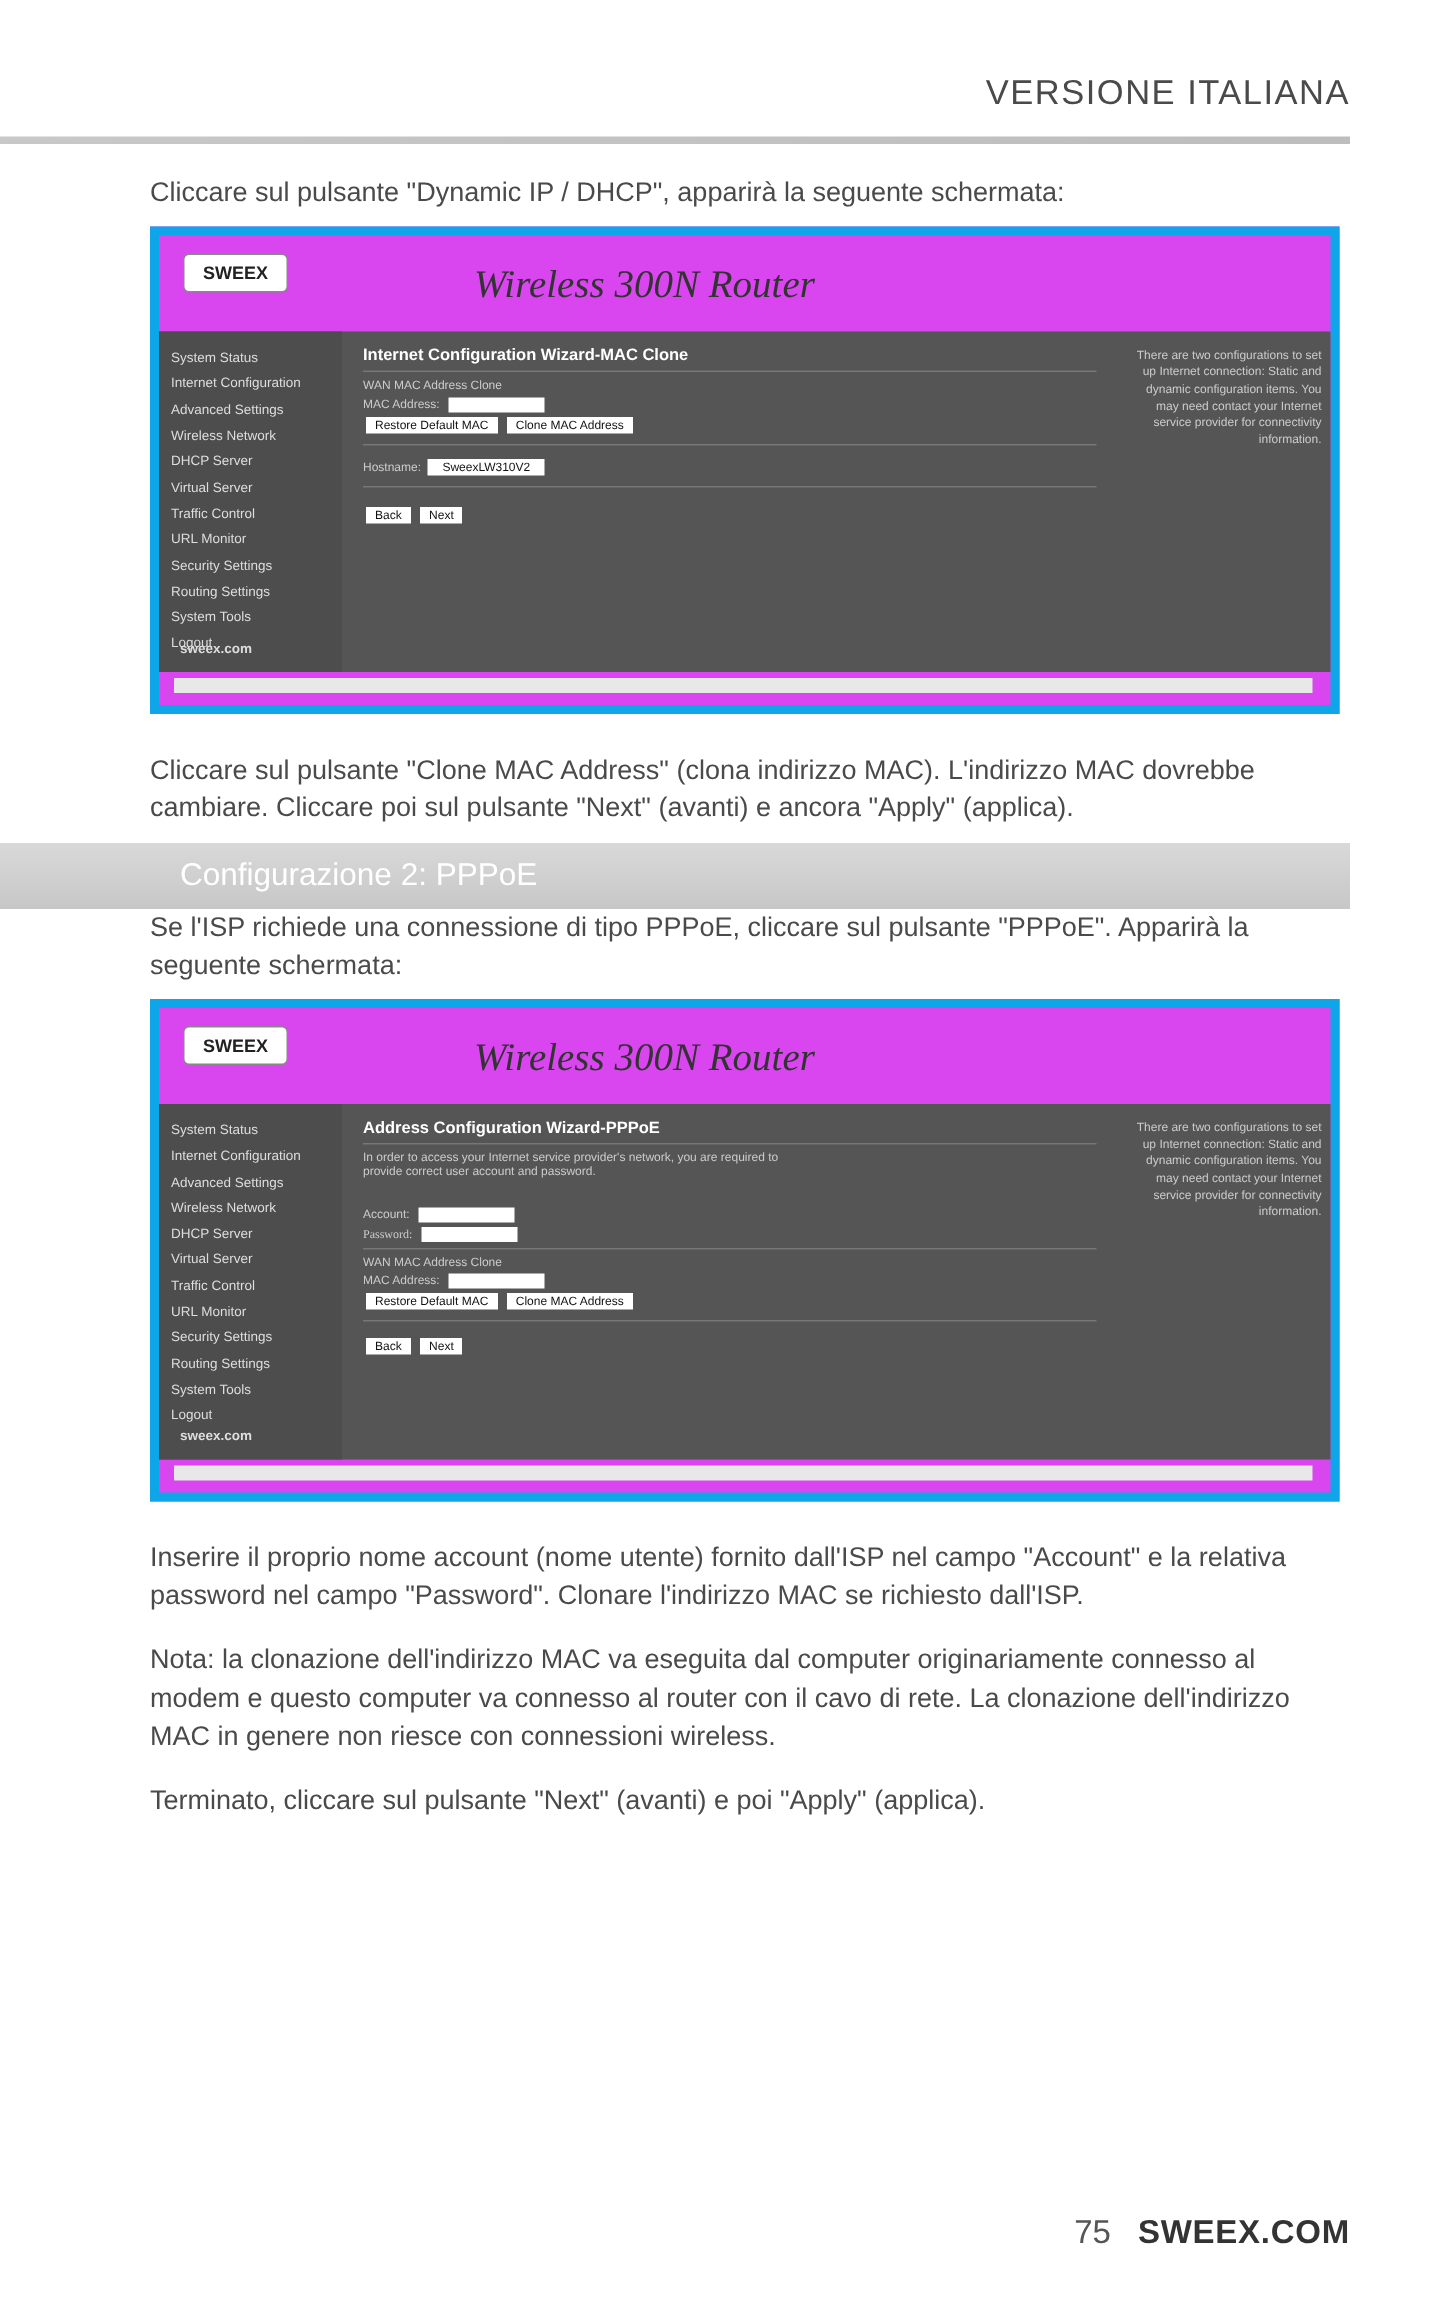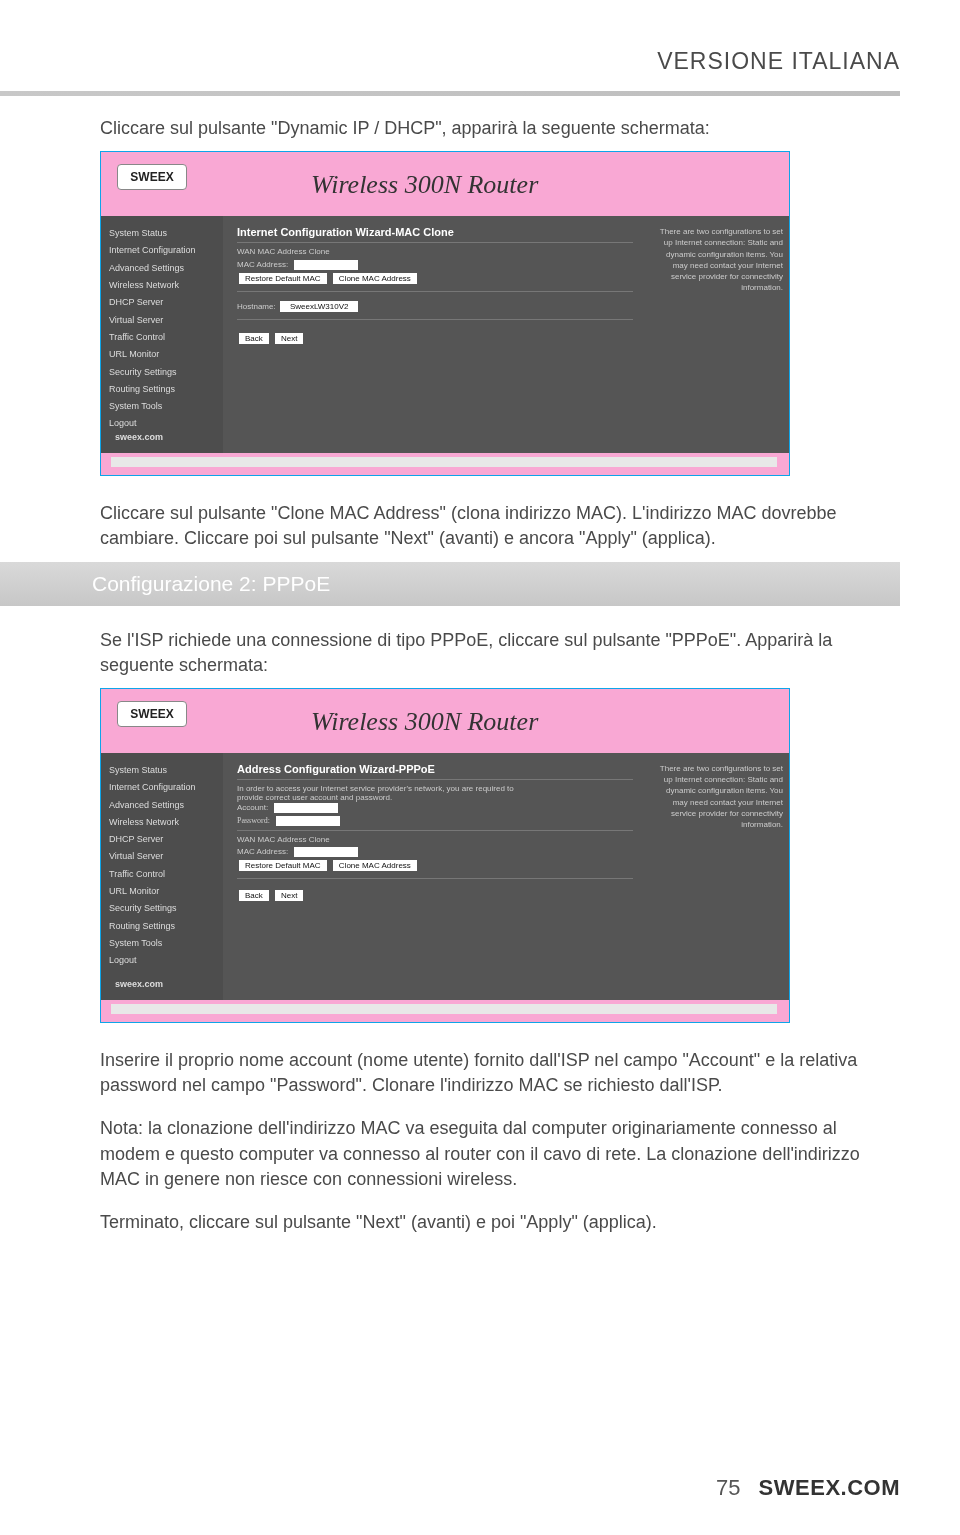--- a/index.html
+++ b/index.html
@@ -30,23 +30,23 @@
     margin-bottom:20px;
   }
   .body-text {
     font-size:18px;
     line-height:1.4;
     margin-bottom:10px;
     color:#4a4a4a;
     font-weight:300;
   }
   .screenshot {
-    width:690px; height:325px;
-    background:#f9a8d4;
-    border:1px solid #0ea5e9;
+    width:793px; height:325px;
+    background:#d946ef;
+    border:6px solid #0ea5e9;
     margin:8px 0 25px 0;
     position:relative;
     font-size:10px;
     color:#ddd;
   }
   .sc-logo {
     position:absolute; top:12px; left:16px;
     width:70px; height:26px;
     background:#fff; border:1px solid #888; border-radius:4px;
     color:#222; font-weight:bold; font-size:12px;
@@ -92,22 +92,21 @@
     padding:10px 6px; font-size:8px; color:#ccc;
     text-align:right; line-height:1.4;
   }
   .sc-scroll {
     position:absolute; bottom:8px; left:10px; right:12px; height:10px;
     background:#e8e8e8;
   }
   .section-band {
     background:linear-gradient(to bottom,#d9d9d9,#c7c7c7);
     margin-left:-100px;
-    padding:10px 0 10px 92px;
-    margin-bottom:22px;
+    padding:10px 0 10px 120px;
   }
   .section-band .label {
     font-size:21px; color:#fff; font-weight:400;
   }
   .footer {
     position:absolute; bottom:34px; left:0; right:0;
     display:flex; align-items:center; justify-content:flex-end;
     padding-right:60px;
     gap:18px;
   }
@@ -194,21 +193,21 @@
         <div>Security Settings</div>
         <div>Routing Settings</div>
         <div>System Tools</div>
         <div>Logout</div>
         <div class="footer">sweex.com</div>
       </div>
       <div class="sc-main">
         <div class="sc-main-title">Address Configuration Wizard-PPPoE</div>
         <hr>
         <div style="max-width:300px;">In order to access your Internet service provider's network, you are required to provide correct user account and password.</div>
-        <div style="margin-top:1px;">
+        <div style="margin-top:20px;">
           <span>Account:</span>
           <span class="sc-input"></span>
         </div>
         <div style="margin-top:3px;font-family:Liberation Serif, serif;">
           <span>Password:</span>
           <span class="sc-input"></span>
         </div>
         <hr>
         <div>WAN MAC Address Clone</div>
         <div style="margin-top:3px;">

